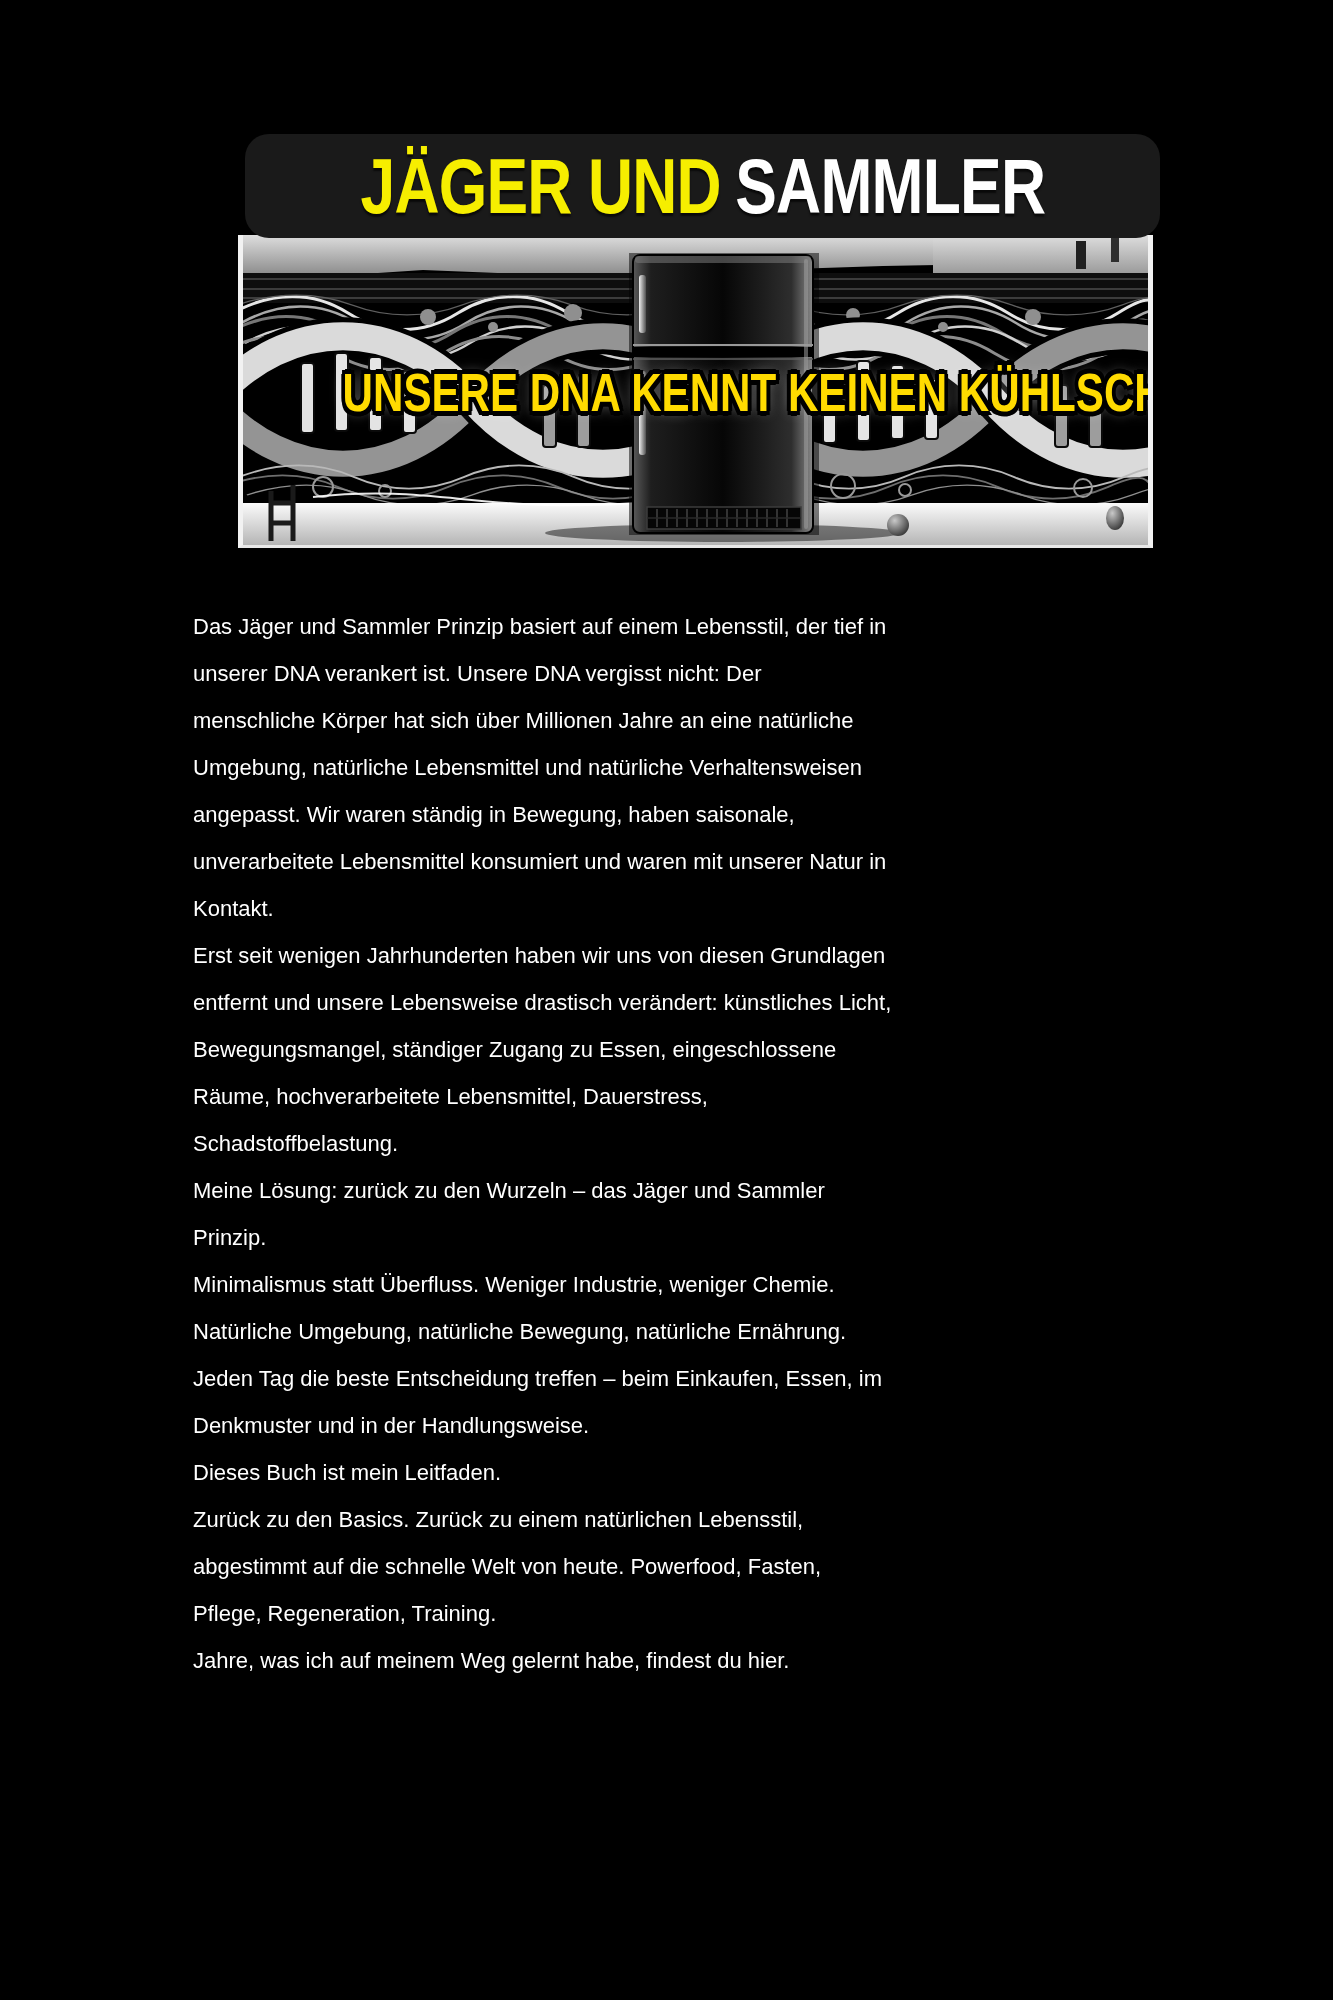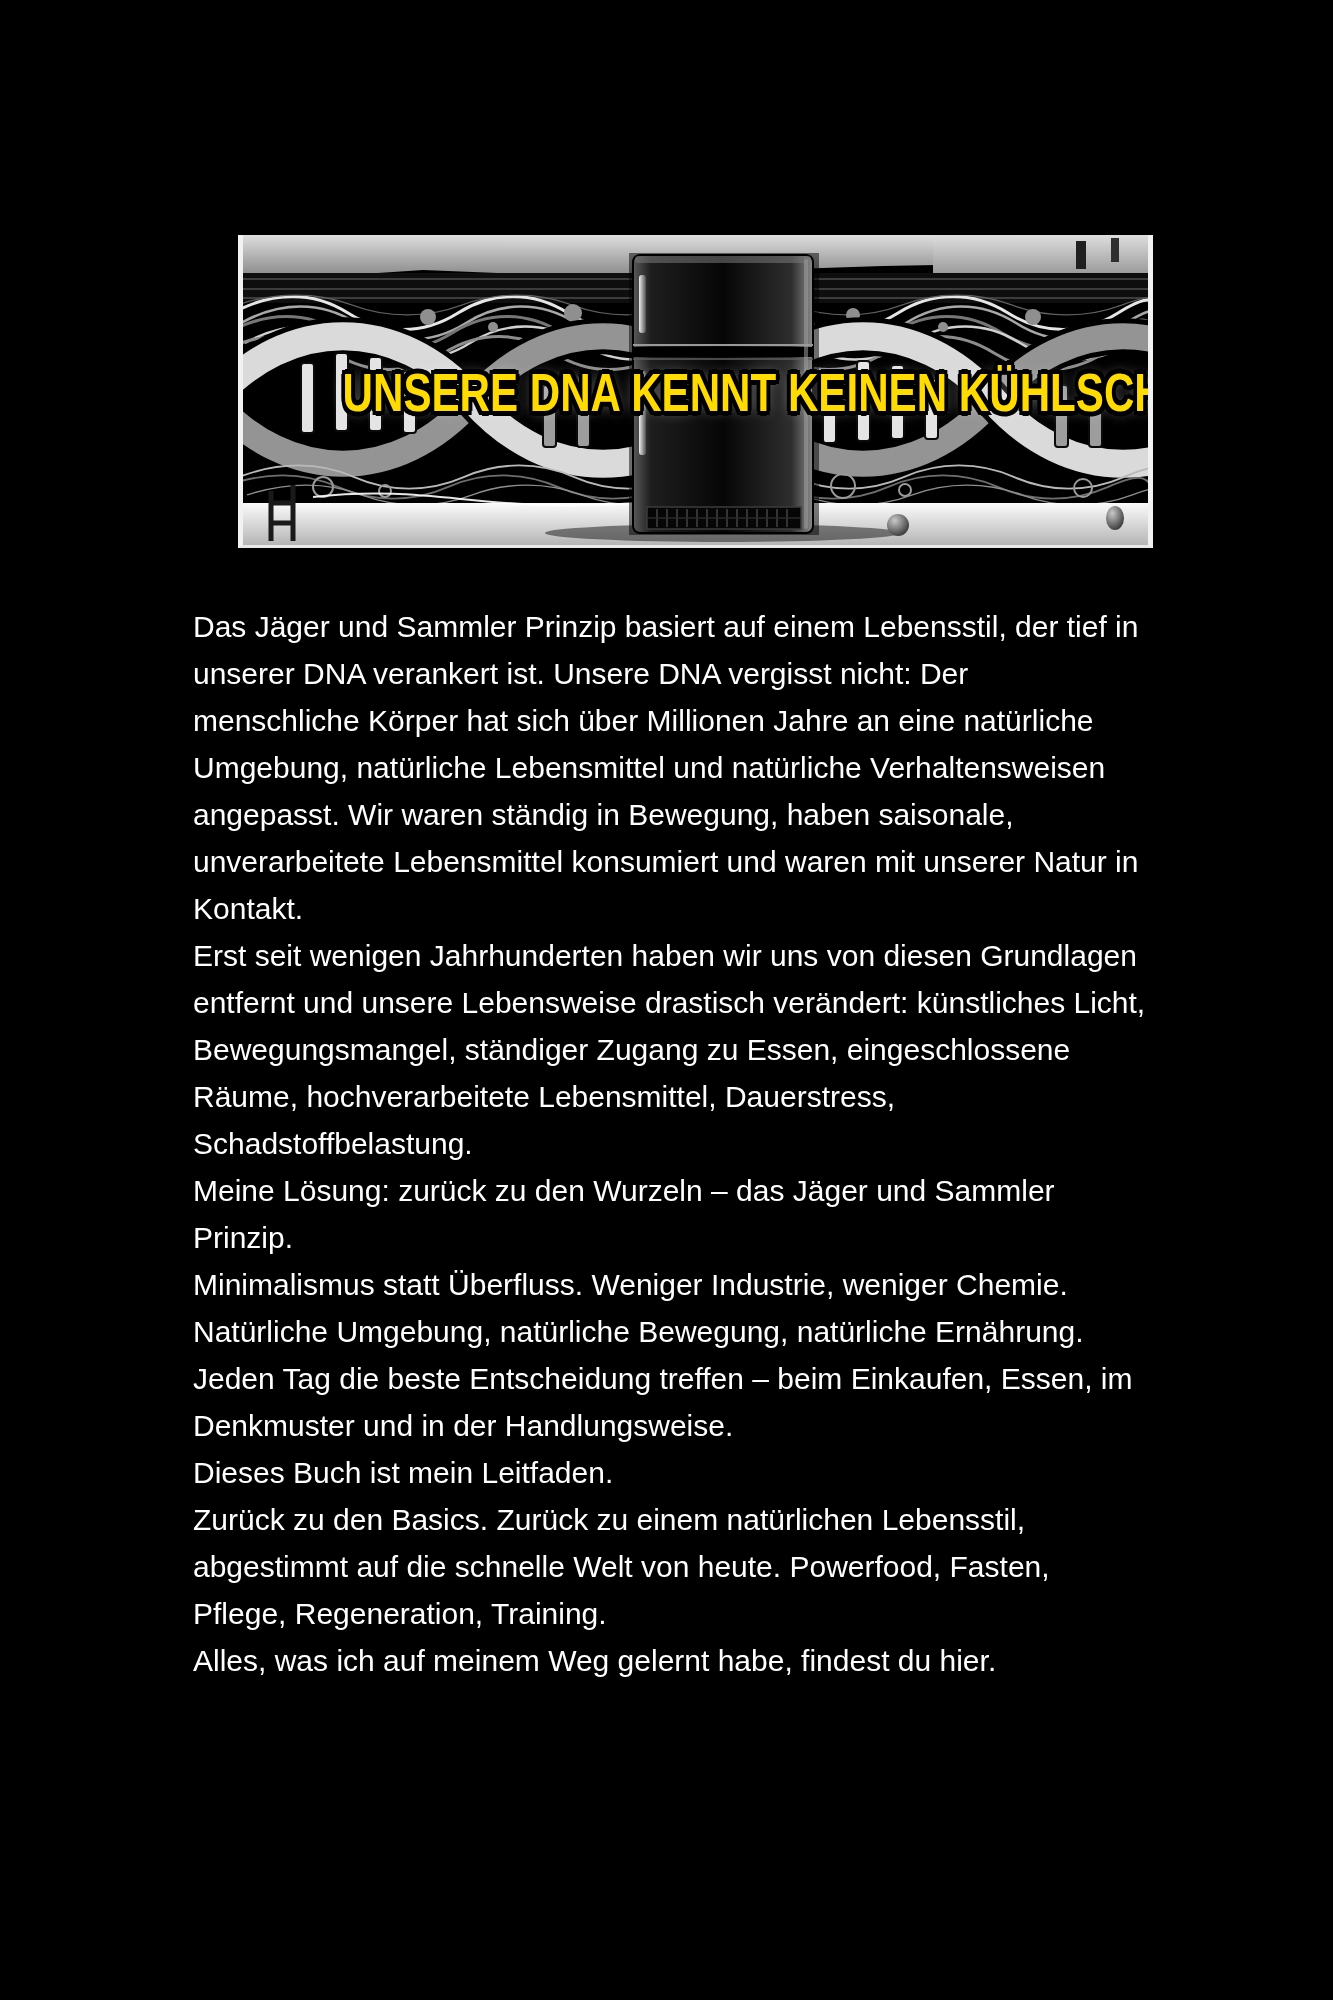--- a/index.html
+++ b/index.html
@@ -33,34 +33,39 @@
     transform:scaleX(0.78);transform-origin:center;
     color:#ffdb00;
     text-shadow:
       -4px -4px 0 #000, 4px -4px 0 #000, -4px 4px 0 #000, 4px 4px 0 #000,
       -5px 0 0 #000, 5px 0 0 #000, 0 -5px 0 #000, 0 5px 0 #000,
       0 0 16px rgba(255,255,255,.55);
   }
   
   .body-text{
     position:absolute;left:193px;top:603px;width:1122px;
-    color:#ffffff;font-size:30px;line-height:47px;
+    color:#ffffff;font-size:22px;line-height:47px;
   }
   .body-text p{
     margin:0;white-space:pre-line;
   }
   .body-text p + p{}
 </style>
 </head>
 <body>
 
 <div class="stage">
 
   <div class="cover">
 
+    <div class="banner">
+      <div class="banner-title">
+        <span class="title-yellow">JÄGER UND</span><span class="title-white">SAMMLER</span>
+      </div>
+    </div>
 
     <div class="photo">
       <svg width="905" height="310" viewBox="0 0 905 310">
         <defs>
           <linearGradient id="gTop" x1="0" y1="0" x2="0" y2="1">
             <stop offset="0" stop-color="#dedede"></stop>
               <stop offset="1" stop-color="#7d7d7d"></stop>
           </linearGradient>
           <linearGradient id="gFloor" x1="0" y1="0" x2="0" y2="1">
             <stop offset="0" stop-color="#fbfbfb"></stop>
@@ -194,16 +199,16 @@
 Meine Lösung: zurück zu den Wurzeln – das Jäger und Sammler
 Prinzip.
 Minimalismus statt Überfluss. Weniger Industrie, weniger Chemie.
 Natürliche Umgebung, natürliche Bewegung, natürliche Ernährung.
 Jeden Tag die beste Entscheidung treffen – beim Einkaufen, Essen, im
 Denkmuster und in der Handlungsweise.</p>
     <p>Dieses Buch ist mein Leitfaden.
 Zurück zu den Basics. Zurück zu einem natürlichen Lebensstil,
 abgestimmt auf die schnelle Welt von heute. Powerfood, Fasten,
 Pflege, Regeneration, Training.
-Alles, was ich auf meinem Weg gelernt habe, findest du hier.</p>
+Jahre, was ich auf meinem Weg gelernt habe, findest du hier.</p>
   </div>
 
 </div>
 
 </body></html>

